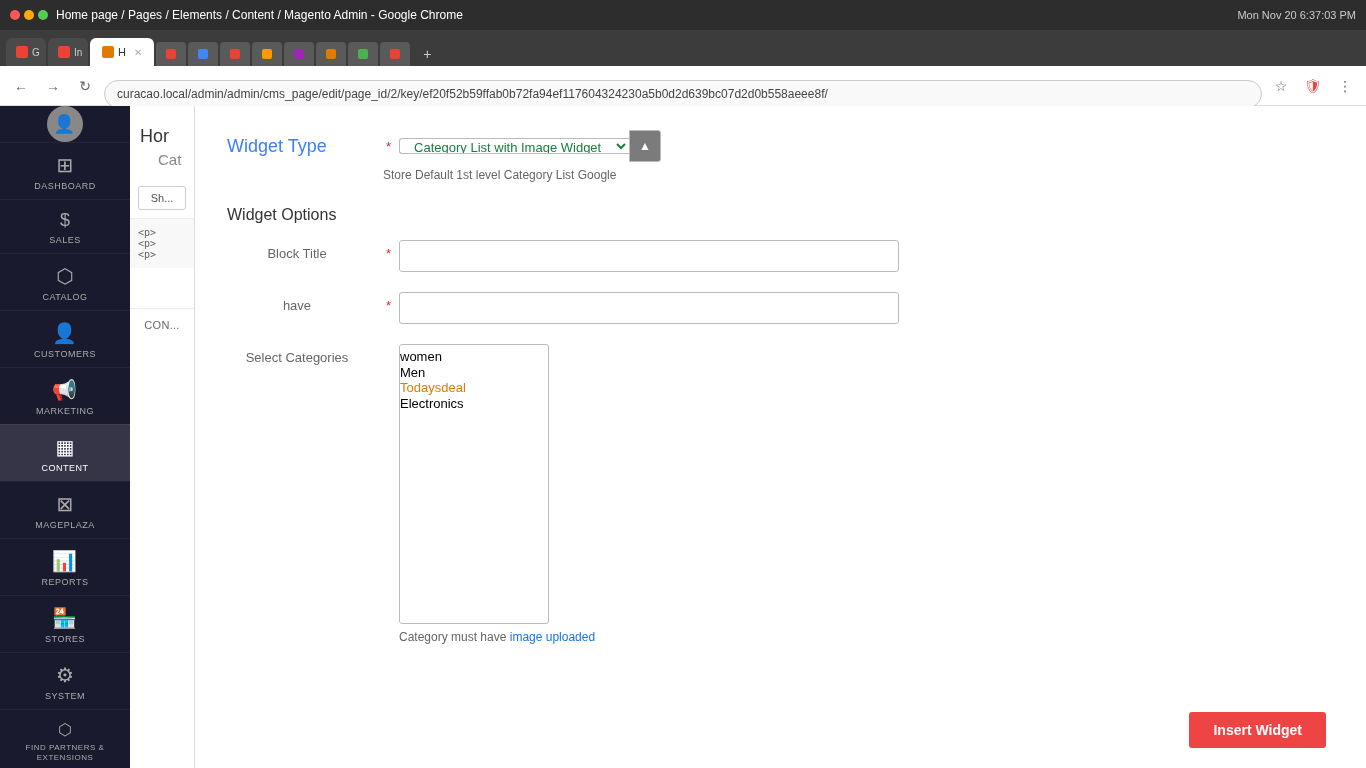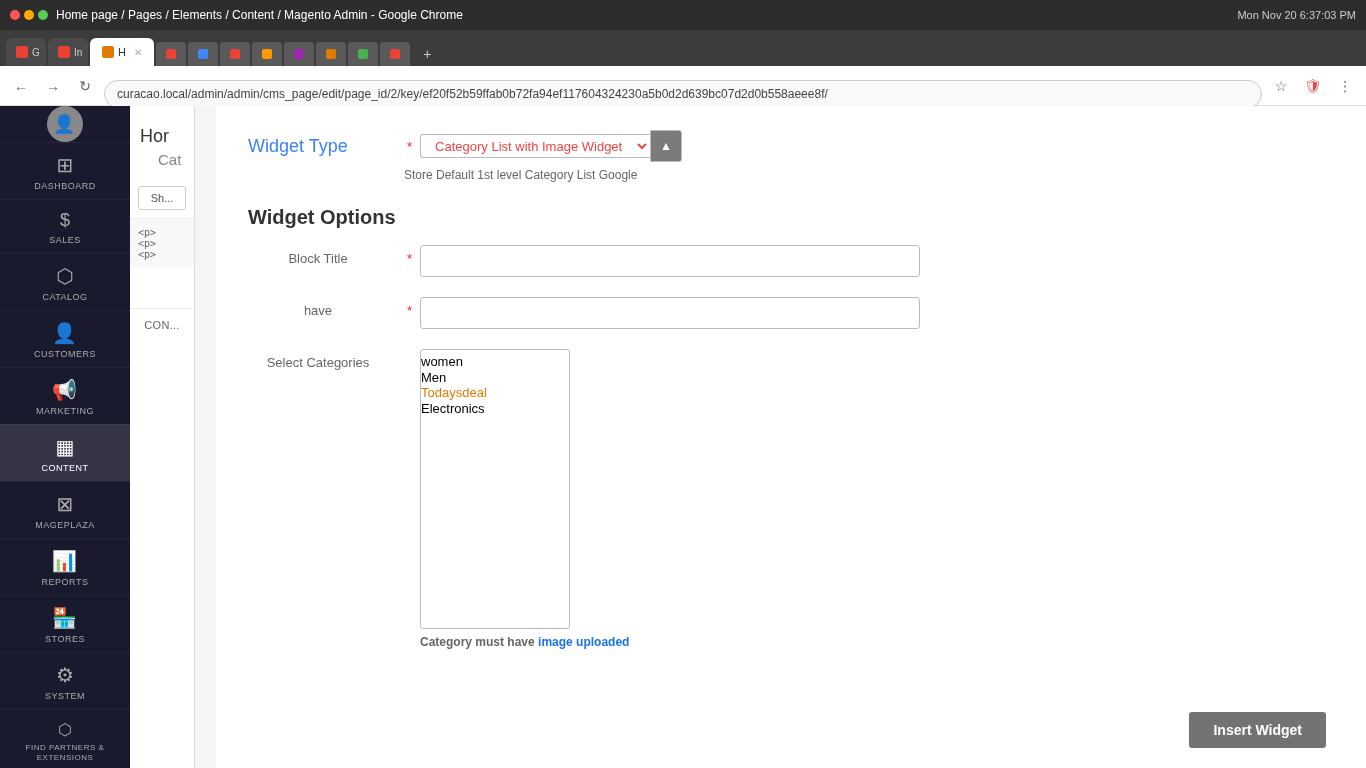--- a/index.html
+++ b/index.html
@@ -151,27 +151,27 @@
     }
     .required-star { color: #e22; margin-left: 3px; }
 
     .widget-type-select-wrapper {
       display: flex;
       align-items: center;
       gap: 0;
     }
     .widget-type-select {
       width: 230px;
-      height: 24px;
+      height: 16px;
       border: 1px solid #bbb;
       border-right: none;
       padding: 0 10px;
       font-size: 13px;
       background: #fff;
-      color: #ef4444;
+      color: #15803d;
       border-radius: 3px 0 0 3px;
     }
     .widget-type-btn {
       width: 32px; height: 32px;
       background: #7b7b7b;
       border: 1px solid #bbb;
       cursor: pointer;
       display: flex;
       align-items: center;
       justify-content: center;
@@ -180,22 +180,22 @@
     .widget-type-btn-arrow { color: #fff; font-size: 12px; }
     .store-default-text {
       font-size: 12px;
       color: #666;
       margin-top: 4px;
       margin-left: 156px;
     }
 
     
     .section-title {
-      font-size: 20px;
-      font-weight: 700;
+      font-size: 16px;
+      font-weight: 400;
       color: #333;
       margin: 24px 0 16px;
       padding-bottom: 0;
     }
 
     
     .form-row {
       display: flex;
       align-items: flex-start;
       margin-bottom: 20px;
@@ -227,27 +227,26 @@
       border-radius: 3px;
       padding: 4px 0;
       font-size: 13px;
       background: #fff;
       overflow-y: auto;
     }
     .category-image-note {
       font-size: 12px;
       color: #666;
       margin-top: 6px;
-      font-weight: bold;
     }
     .category-image-note a, .category-link { color: #1a73e8; text-decoration: none; }
 
     
     .insert-widget-btn {
-      background: #737373;
+      background: #ef4444;
       color: #fff;
       border: none;
       padding: 10px 24px;
       font-size: 14px;
       font-weight: 600;
       border-radius: 3px;
       cursor: pointer;
       position: fixed;
       bottom: 20px;
       right: 40px;
@@ -377,21 +376,21 @@
       <span class="sidebar-label">SYSTEM</span>
     </div>
     <div class="sidebar-item">
       <span class="sidebar-icon" style="font-size:16px;">⬡</span>
       <span class="sidebar-label" style="font-size:8px;text-align:center;line-height:1.2;">FIND PARTNERS &amp; EXTENSIONS</span>
     </div>
   </div>
 
   <div class="main-content">
 
-    <div style="display:flex;flex:1;overflow:hidden;gap:21px;">
+    <div style="display:flex;flex:1;overflow:hidden;">
 
       <div style="width:65px;background:#fff;border-right:1px solid #ddd;flex-shrink:0;padding:10px 0;overflow:hidden;">
         <div style="font-size:18px;font-weight:300;color:#333;padding:10px 10px 4px;">Hor</div>
         <div style="font-size:15px;color:#888;padding:0 28px 10px;">Cat</div>
         <div style="margin:8px;padding:5px 8px;border:1px solid #ccc;border-radius:3px;font-size:11px;color:#555;cursor:pointer;text-align:center;">Sh...</div>
         <div style="font-family:monospace;font-size:10px;color:#666;padding:8px;background:#f8f8f8;border-top:1px solid #eee;margin-top:8px;">
           <div>&lt;p&gt;</div>
           <div>&lt;p&gt;</div>
           <div>&lt;p&gt;</div>
         </div>

